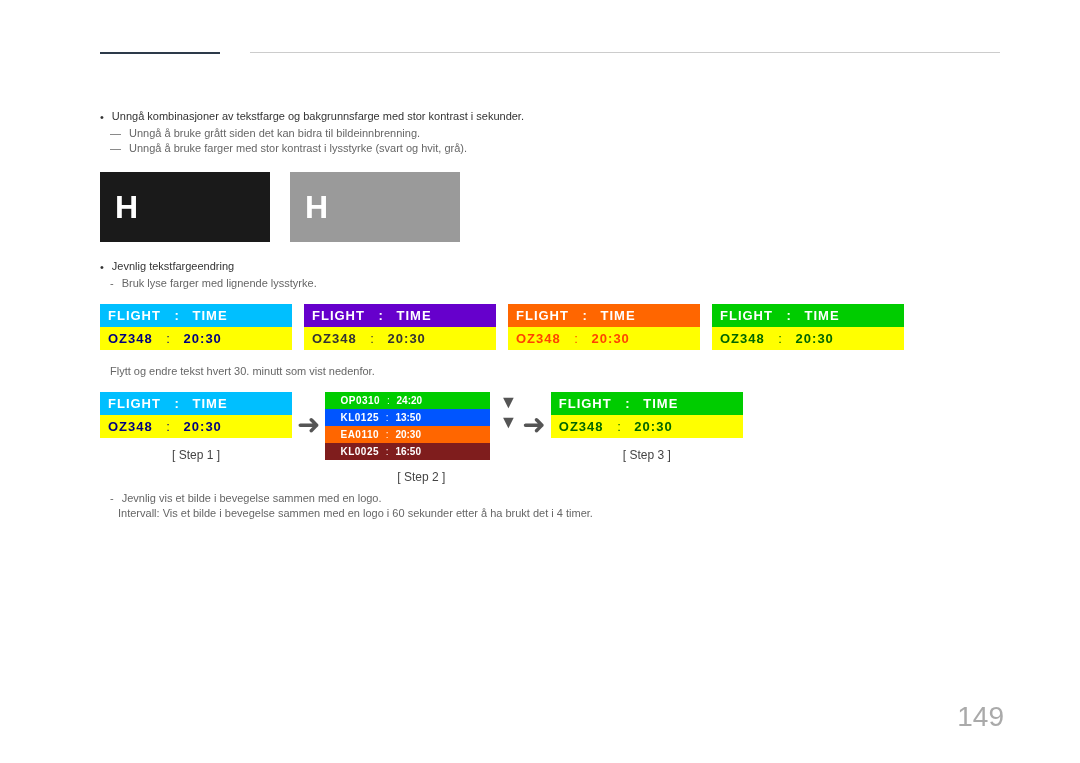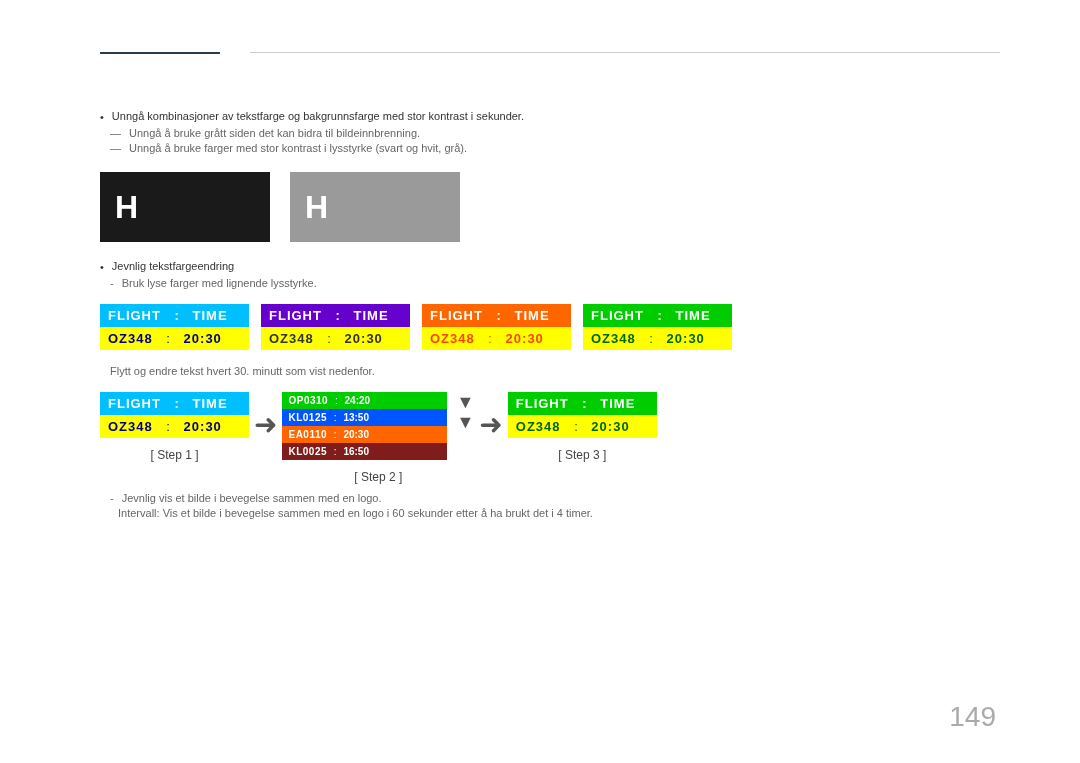--- a/index.html
+++ b/index.html
@@ -111,21 +111,21 @@
       display: flex;
       gap: 12px;
       margin-bottom: 15px;
       align-items: center;
     }
 
     
     .flight-widget {
       display: flex;
       flex-direction: column;
-      width: 149px;
+      width: 192px;
     }
 
     
     .fw-cyan-yellow .fw-top {
       background: #00bfff;
       padding: 4px 8px;
       display: flex;
       gap: 6px;
       align-items: center;
     }
@@ -306,21 +306,21 @@
     
     .flight-scroll-widget {
       display: flex;
       flex-direction: column;
       width: 165px;
     }
     .flight-scroll-row {
       display: flex;
       gap: 4px;
       align-items: center;
-      padding: 3px 6px;
+      padding: 3px 15px;
     }
     .fsr-green { background: #00cc00; }
     .fsr-blue { background: #0055ff; }
     .fsr-orange { background: #ff6600; }
     .fsr-red { background: #7f1d1d; }
 
     .fsr-text {
       color: #ffffff;
       font-size: 10px;
       font-weight: bold;
@@ -354,21 +354,21 @@
 
     
     .bottom-bullets {
       margin-top: 8px;
     }
 
     
     .page-number {
       position: absolute;
       bottom: 30px;
-      right: 84px;
+      right: 76px;
       font-size: 28px;
       color: #aaaaaa;
       font-weight: 300;
     }
 
     .fw-top, .fw-bottom {
       display: flex;
       align-items: center;
       gap: 0;
     }

